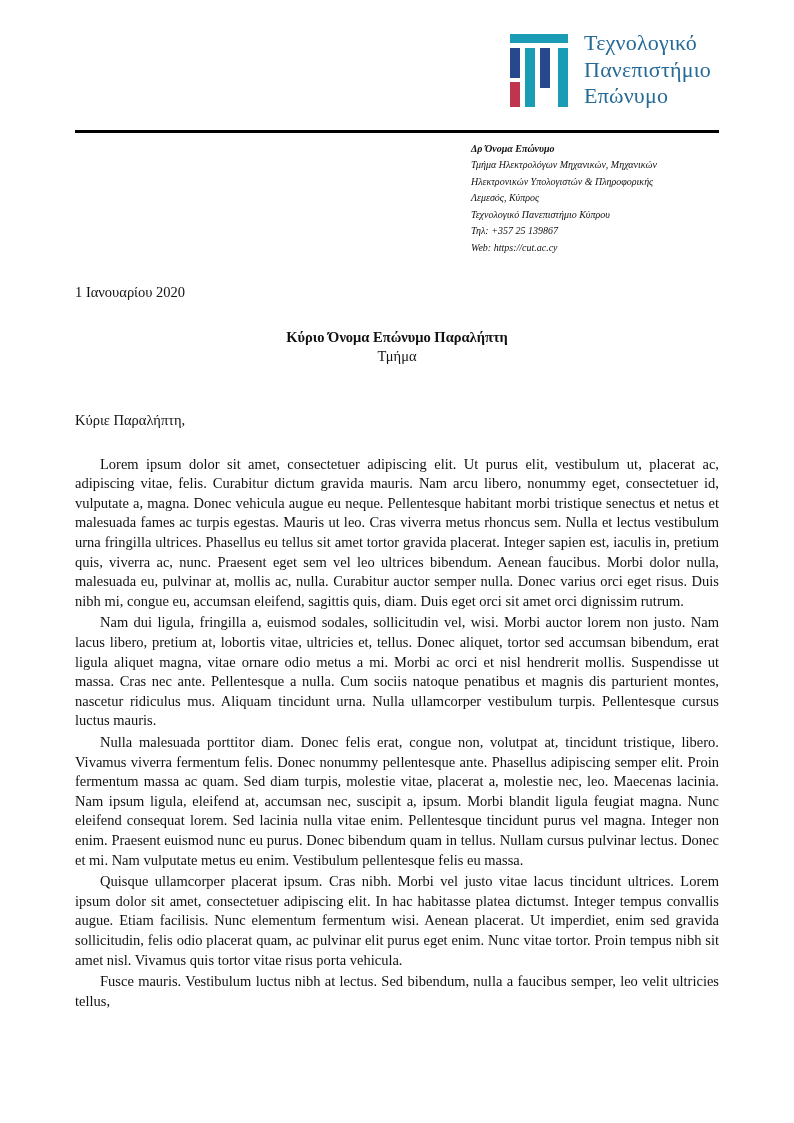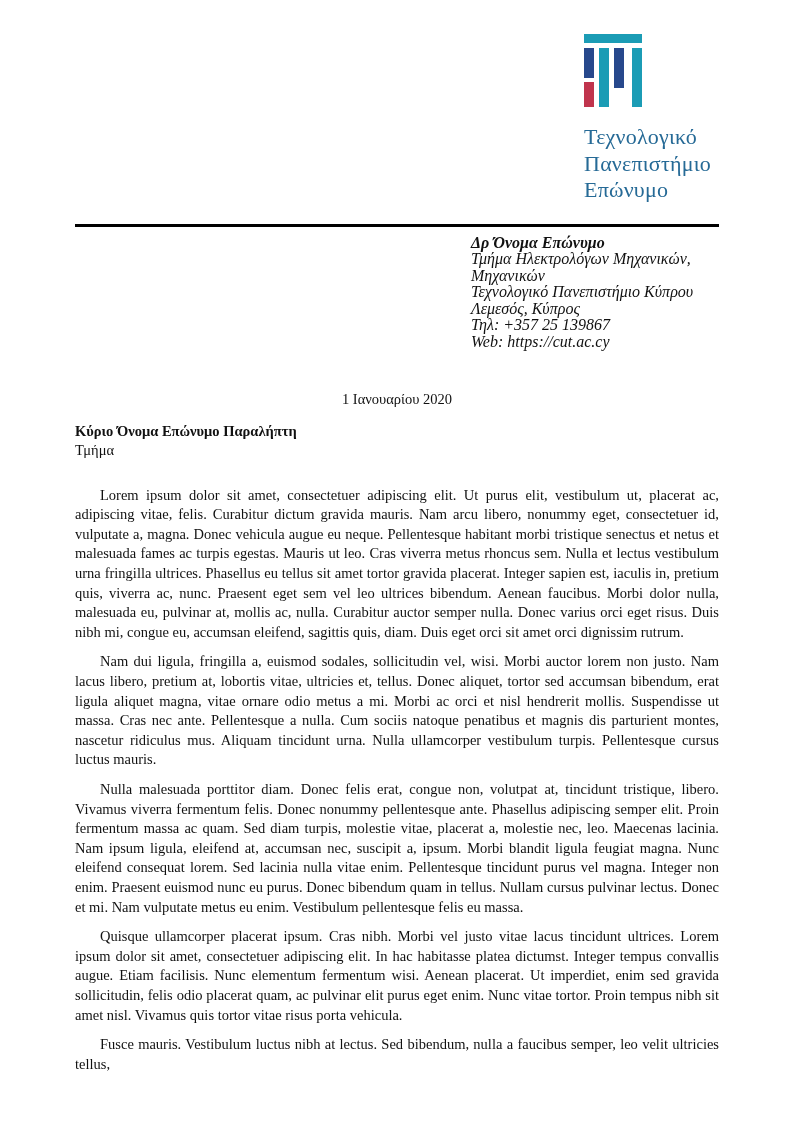--- a/index.html
+++ b/index.html
@@ -21,72 +21,72 @@
   
   .letterhead {
     display: flex;
     justify-content: flex-end;
   }
   .logo-block {
     display: flex;
     align-items: flex-start;
     gap: 16px;
     margin-right: 8px;
-    flex-direction: column;
   }
   .logo-mark { display: block; margin-top: 4px; }
   .logo-text {
     font-size: 22px;
     line-height: 26.5px;
     letter-spacing: 0.2px;
   }
   .header-rule {
     border: none;
     height: 3px;
     background: #000000;
     margin-top: 20px;
   }
 
   
   .sender {
     width: 248px;
     margin-left: auto;
     margin-top: 8px;
-    font-size: 16px;
+    font-size: 10px;
     line-height: 16.6px;
     font-style: italic;
   }
   .sender-name {
     font-weight: bold;
   }
 
   
   .date-line {
-    text-align: center;
+    text-align: left;
     font-size: 14.5px;
-    margin-top: 40px;
+    margin-top: 27px;
   }
   .recipient {
-    margin-top: 14px;
+    margin-top: 27px;
     font-size: 14.5px;
     line-height: 19px;
+    text-align: center;
   }
   .recipient-name { font-weight: bold; }
 
   
   .salutation {
     margin-top: 46px;
     font-size: 14.5px;
   }
   .body-para {
     font-size: 14.5px;
     line-height: 19.6px;
     text-align: justify;
     text-indent: 25px;
-    margin-top: 10px;
+    margin-top: 2px;
   }
   .body-para.first { margin-top: 26px; }
 </style>
 </head>
 <body>
 
 <div class="page">
 
   <header class="letterhead">
     <div class="logo-block">
@@ -104,33 +104,35 @@
         <div>Επώνυμο</div>
       </div>
     </div>
   </header>
 
   <hr class="header-rule">
 
   <div class="sender">
     <div class="sender-name">Δρ Όνομα Επώνυμο</div>
     <div class="sender-line">Τμήμα Ηλεκτρολόγων Μηχανικών, Μηχανικών</div>
+    <div class="sender-line">Ηλεκτρονικών Υπολογιστών &amp; Πληροφορικής</div>
+    <div class="sender-line">Λεμεσός, Κύπρος</div>
     <div class="sender-line">Τεχνολογικό Πανεπιστήμιο Κύπρου</div>
-    <div class="sender-line">Λεμεσός, Κύπρος</div>
     <div class="sender-line">Τηλ: +357 25 139867</div>
     <div class="sender-line">Web: https://cut.ac.cy</div>
   </div>
 
   <div class="date-line">1 Ιανουαρίου 2020</div>
 
   <div class="recipient">
     <div class="recipient-name">Κύριο Όνομα Επώνυμο Παραλήπτη</div>
     <div class="recipient-dept">Τμήμα</div>
   </div>
 
+  <div class="salutation">Κύριε Παραλήπτη,</div>
 
   <p class="body-para first">Lorem ipsum dolor sit amet, consectetuer adipiscing elit. Ut purus elit, vestibulum ut, placerat ac, adipiscing vitae, felis. Curabitur dictum gravida mauris. Nam arcu libero, nonummy eget, consectetuer id, vulputate a, magna. Donec vehicula augue eu neque. Pellentesque habitant morbi tristique senectus et netus et malesuada fames ac turpis egestas. Mauris ut leo. Cras viverra metus rhoncus sem. Nulla et lectus vestibulum urna fringilla ultrices. Phasellus eu tellus sit amet tortor gravida placerat. Integer sapien est, iaculis in, pretium quis, viverra ac, nunc. Praesent eget sem vel leo ultrices bibendum. Aenean faucibus. Morbi dolor nulla, malesuada eu, pulvinar at, mollis ac, nulla. Curabitur auctor semper nulla. Donec varius orci eget risus. Duis nibh mi, congue eu, accumsan eleifend, sagittis quis, diam. Duis eget orci sit amet orci dignissim rutrum.</p>
   <p class="body-para">Nam dui ligula, fringilla a, euismod sodales, sollicitudin vel, wisi. Morbi auctor lorem non justo. Nam lacus libero, pretium at, lobortis vitae, ultricies et, tellus. Donec aliquet, tortor sed accumsan bibendum, erat ligula aliquet magna, vitae ornare odio metus a mi. Morbi ac orci et nisl hendrerit mollis. Suspendisse ut massa. Cras nec ante. Pellentesque a nulla. Cum sociis natoque penatibus et magnis dis parturient montes, nascetur ridiculus mus. Aliquam tincidunt urna. Nulla ullamcorper vestibulum turpis. Pellentesque cursus luctus mauris.</p>
   <p class="body-para">Nulla malesuada porttitor diam. Donec felis erat, congue non, volutpat at, tincidunt tristique, libero. Vivamus viverra fermentum felis. Donec nonummy pellentesque ante. Phasellus adipiscing semper elit. Proin fermentum massa ac quam. Sed diam turpis, molestie vitae, placerat a, molestie nec, leo. Maecenas lacinia. Nam ipsum ligula, eleifend at, accumsan nec, suscipit a, ipsum. Morbi blandit ligula feugiat magna. Nunc eleifend consequat lorem. Sed lacinia nulla vitae enim. Pellentesque tincidunt purus vel magna. Integer non enim. Praesent euismod nunc eu purus. Donec bibendum quam in tellus. Nullam cursus pulvinar lectus. Donec et mi. Nam vulputate metus eu enim. Vestibulum pellentesque felis eu massa.</p>
   <p class="body-para">Quisque ullamcorper placerat ipsum. Cras nibh. Morbi vel justo vitae lacus tincidunt ultrices. Lorem ipsum dolor sit amet, consectetuer adipiscing elit. In hac habitasse platea dictumst. Integer tempus convallis augue. Etiam facilisis. Nunc elementum fermentum wisi. Aenean placerat. Ut imperdiet, enim sed gravida sollicitudin, felis odio placerat quam, ac pulvinar elit purus eget enim. Nunc vitae tortor. Proin tempus nibh sit amet nisl. Vivamus quis tortor vitae risus porta vehicula.</p>
   <p class="body-para">Fusce mauris. Vestibulum luctus nibh at lectus. Sed bibendum, nulla a faucibus semper, leo velit ultricies tellus,</p>
 
 </div>
 
 </body></html>

